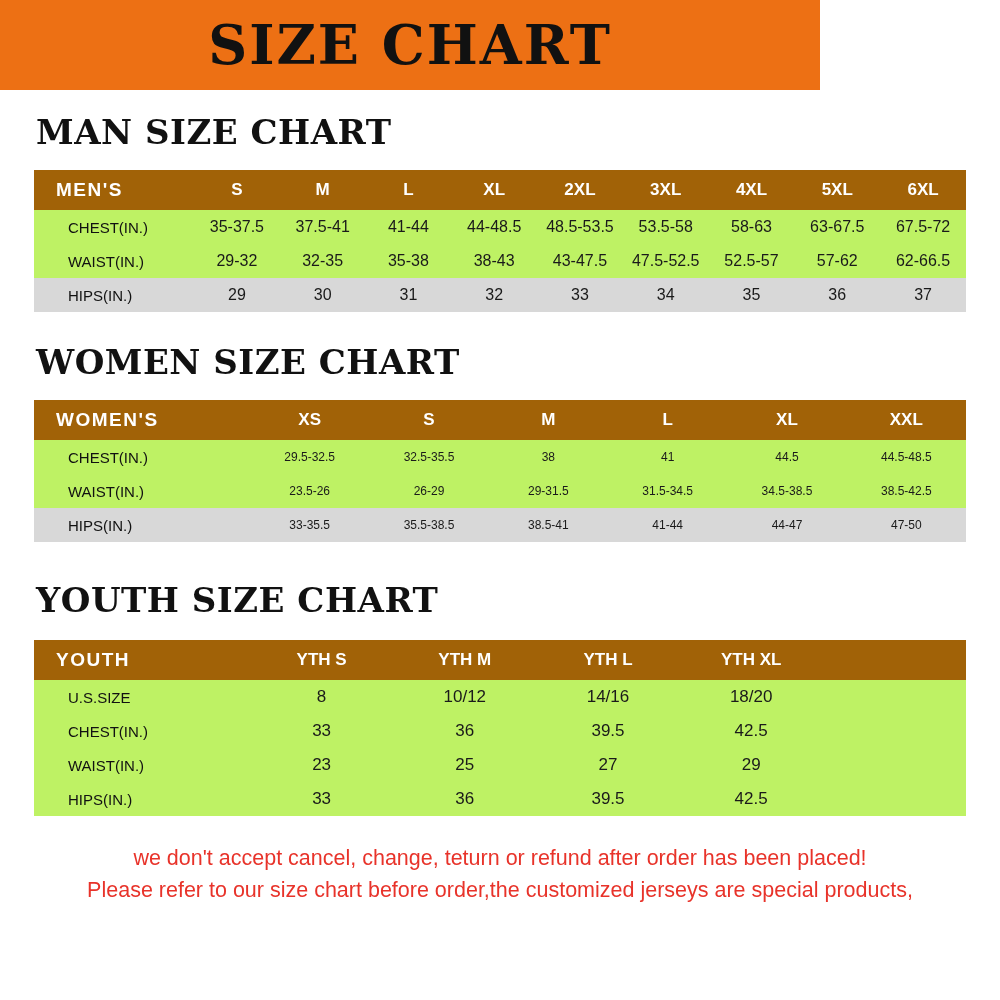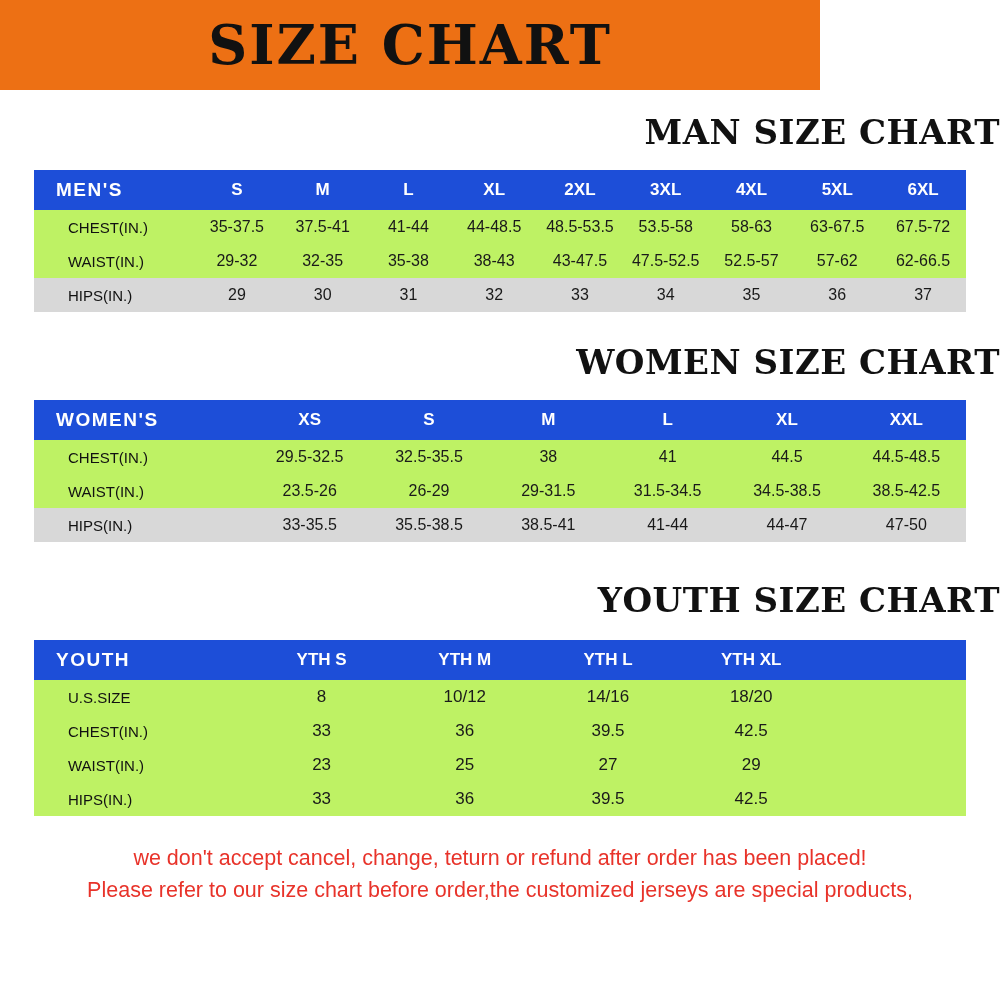--- a/index.html
+++ b/index.html
@@ -35,26 +35,27 @@
     letter-spacing: 2px;
     color: #111111;
     line-height: 1;
     margin: 0;
     padding: 0;
     text-align: center;
   }
 
   
   .section-title {
-    text-align: right;
+    text-align: left;
     font-family: "DejaVu Serif", serif;
     font-weight: bold;
     font-size: 34px;
     color: #111111;
     letter-spacing: 0.5px;
+    padding-left: 36px;
   }
   .st-man    { margin: 22px 0 18px 0; }
   .st-women  { margin: 30px 0 18px 0; }
   .st-youth  { margin: 38px 0 20px 0; }
 
   
   .table-wrap {
     width: 932px;
     margin: 0 auto;
   }
@@ -66,21 +67,21 @@
   table.size-table th,
   table.size-table td {
     text-align: center;
     vertical-align: middle;
     font-size: 15px;
     color: #1a1a1a;
     padding: 0;
   }
   
   table.size-table thead tr {
-    background: #1d4ed8;
+    background: #a16207;
     height: 40px;
   }
   table.size-table thead th {
     color: #ffffff;
     font-size: 17px;
     font-weight: bold;
     height: 40px;
   }
   table.size-table thead th.rowlabel {
     text-align: left;
@@ -102,21 +103,21 @@
   
   .men thead th { font-size: 15px; }
   .men thead th.rowlabel { font-size: 19px; }
   .men tbody td { font-size: 16px; }
   .men tbody tr { height: 32px; }
 
   
   .women thead th { font-size: 19px; }
   .women thead th.rowlabel { font-size: 21px; }
   .women tbody tr { height: 38px; }
-  .women tbody td { font-size: 16px; }
+  .women tbody td { font-size: 12px; }
   .women tbody td.rowlabel { padding-left: 36px; }
 
   
   .youth thead tr { height: 48px; }
   .youth thead th { font-size: 20px; }
   .youth thead th.rowlabel {
     font-size: 22px;
     letter-spacing: 2px;
   }
   .youth tbody tr { height: 40px; }

